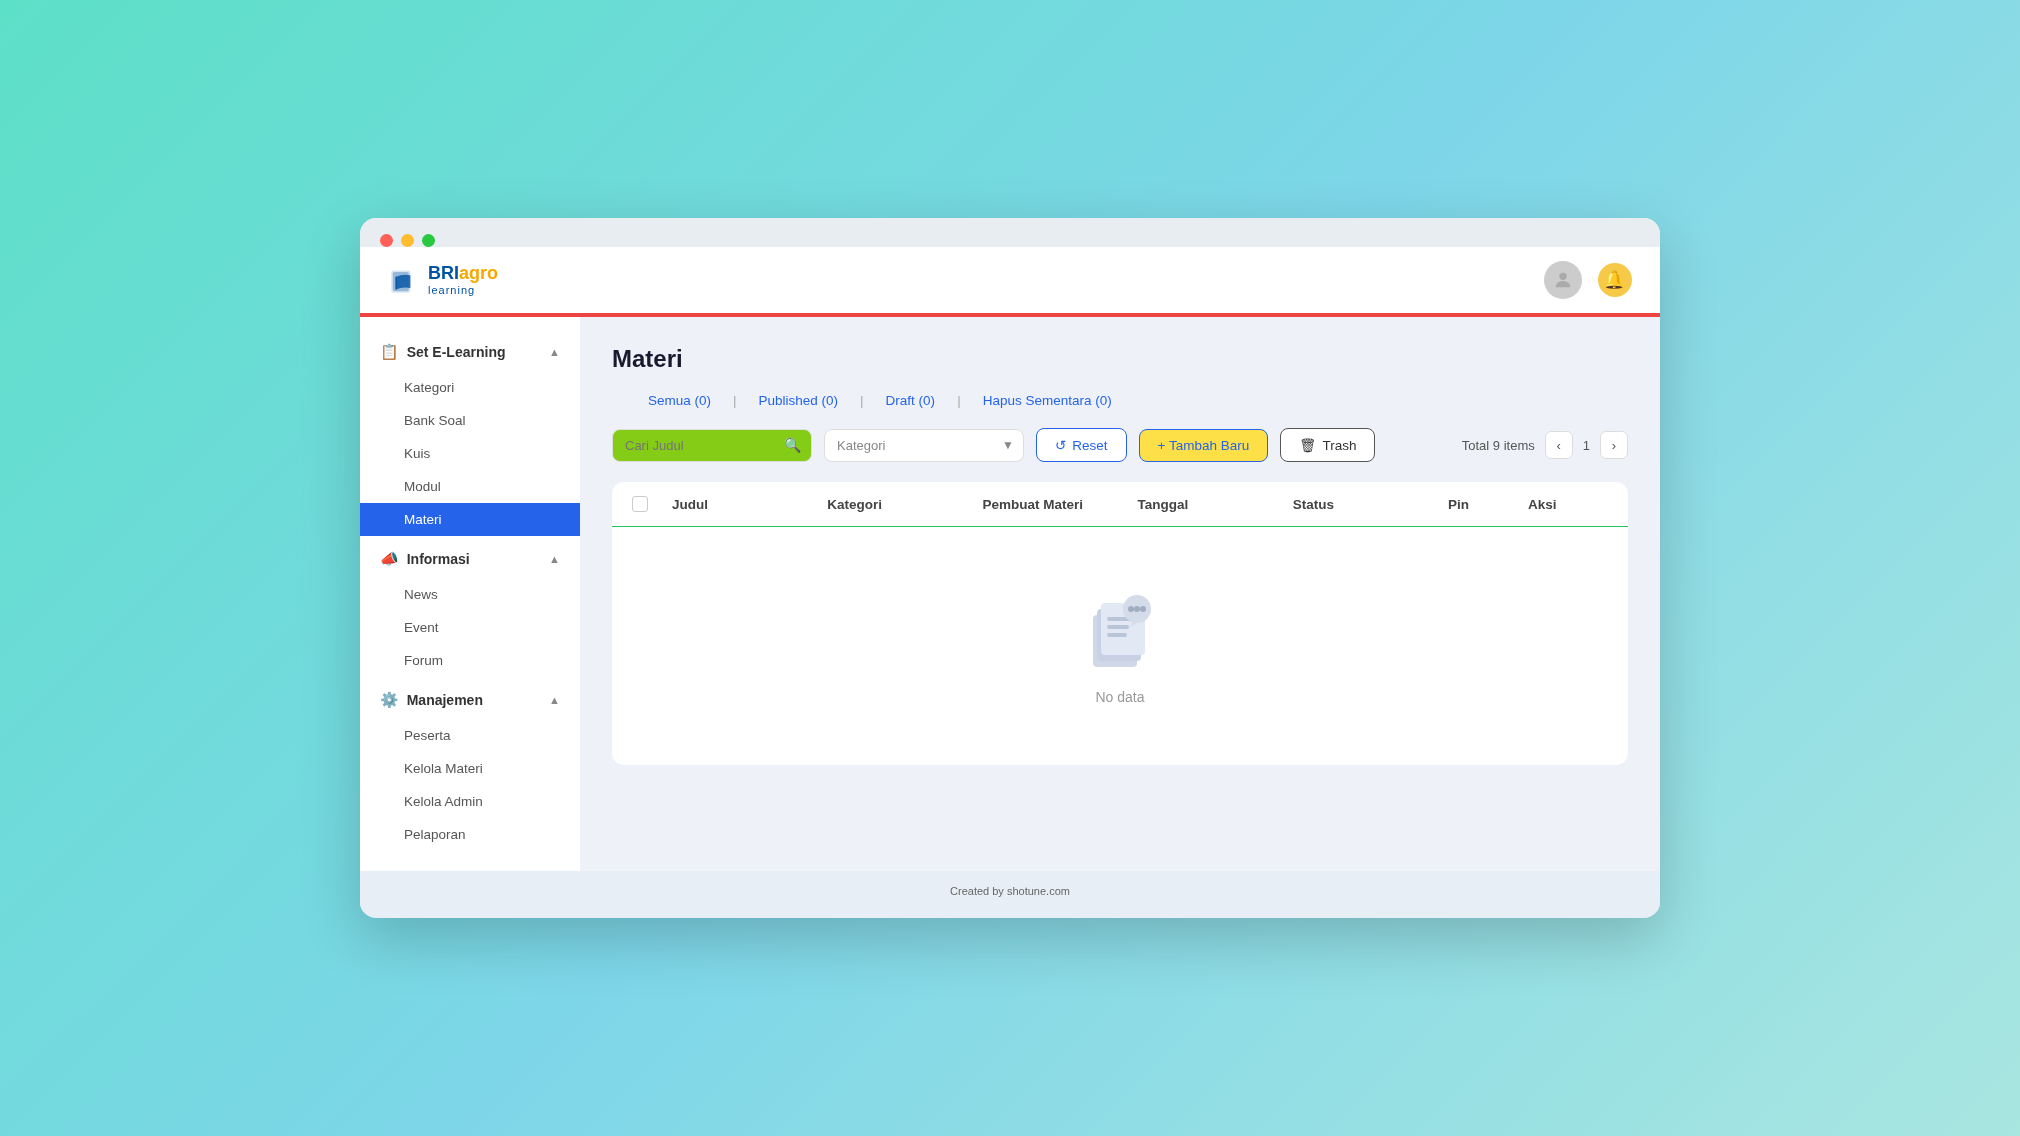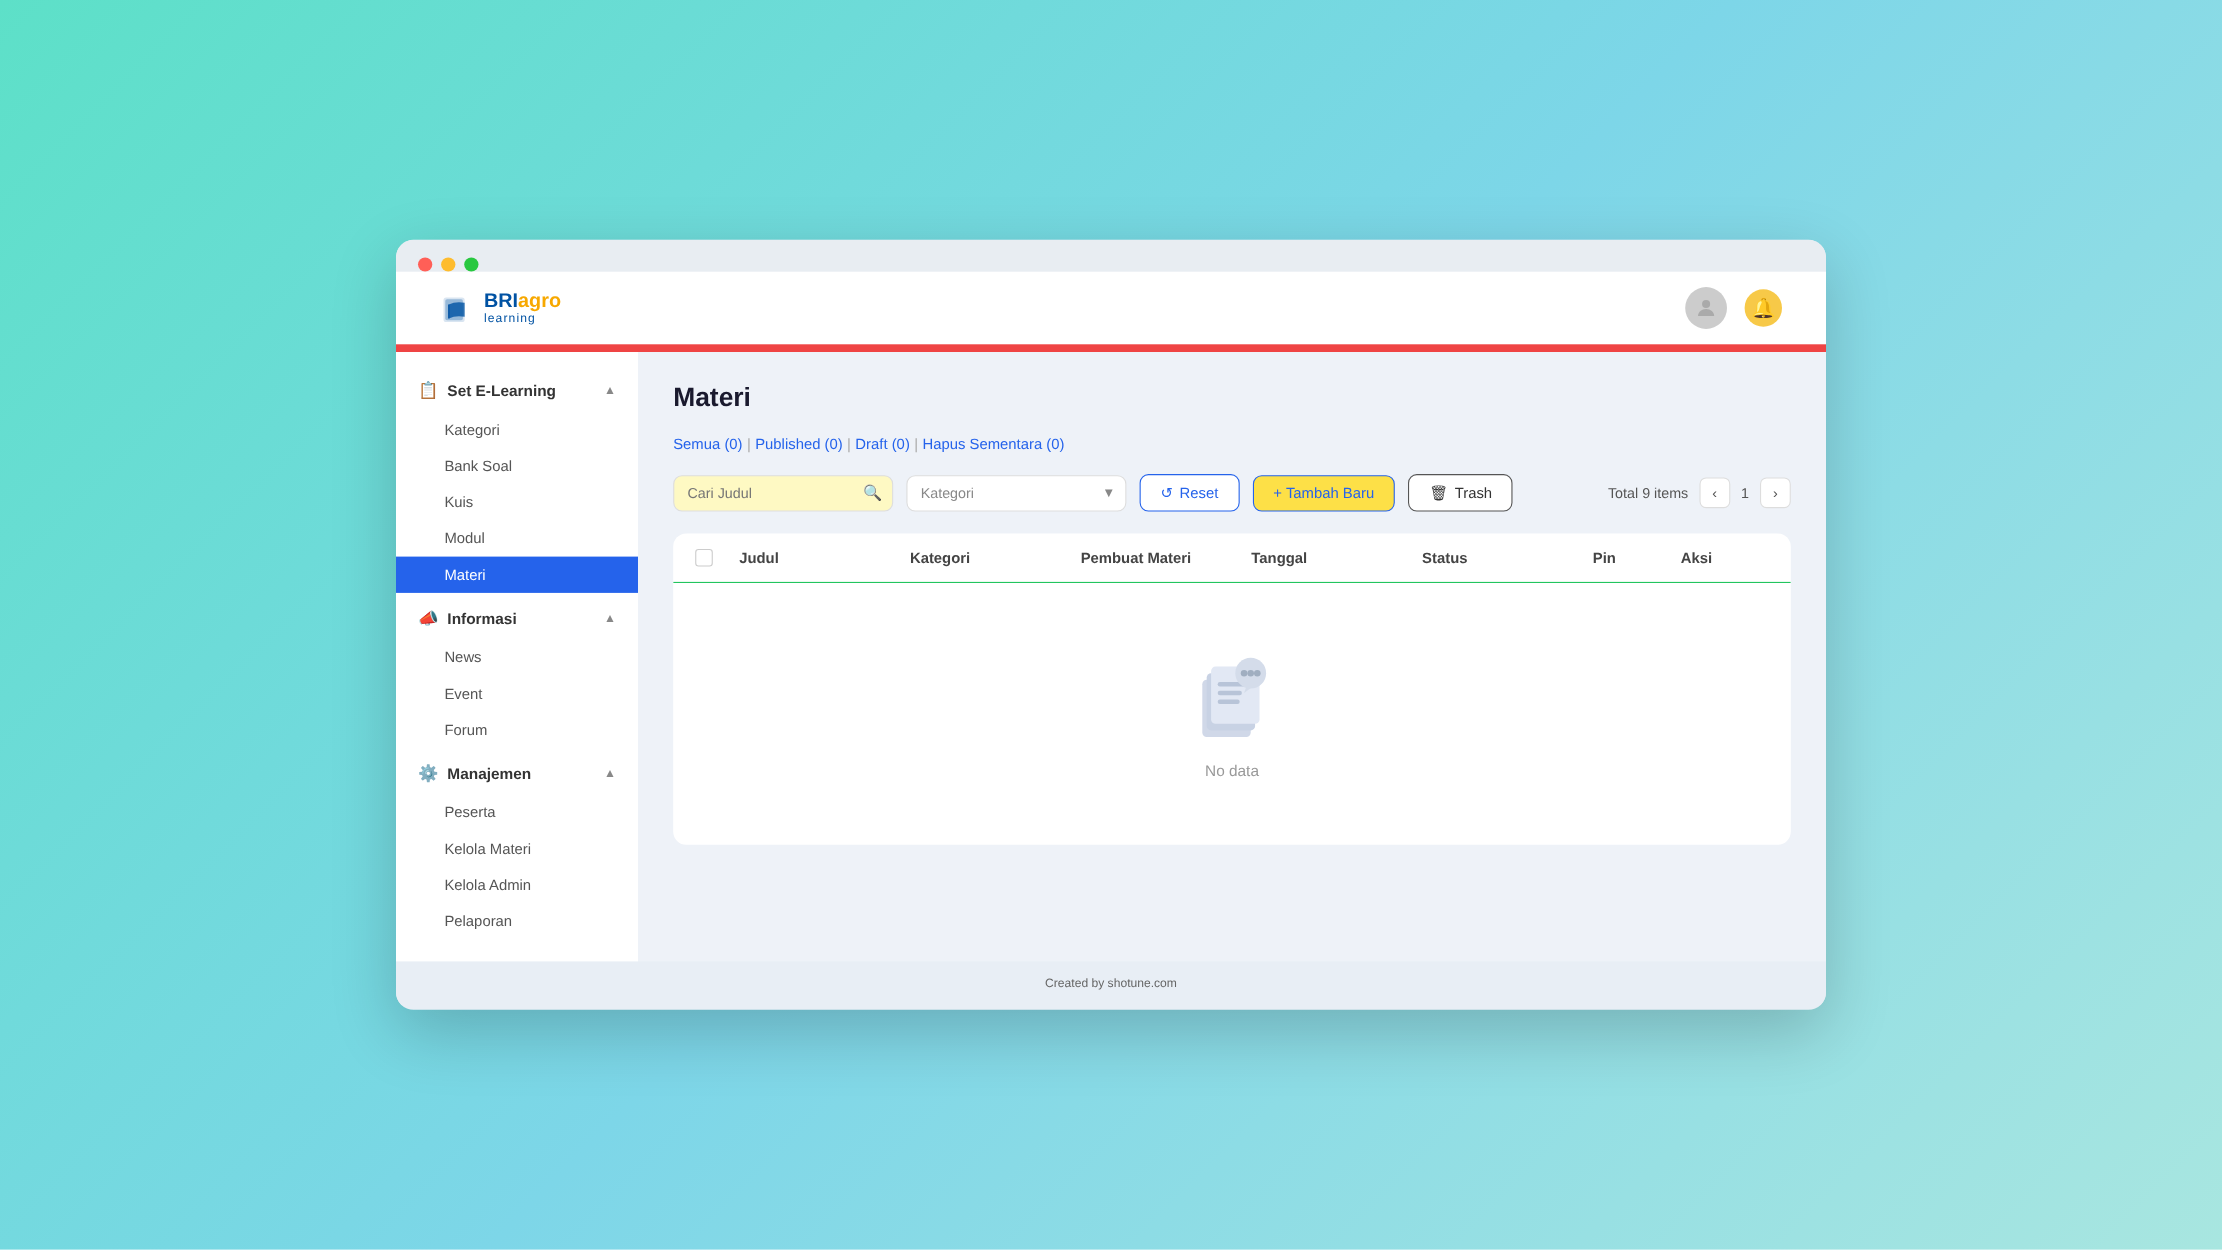--- a/index.html
+++ b/index.html
@@ -43,25 +43,25 @@
     .app-container {
       display: flex;
       flex-direction: column;
       height: calc(100% - 40px);
       background: #e8eef5;
     }
 
     
     .top-header {
       background: white;
-      padding: 14px 40px;
+      padding: 14px 28px;
       display: flex;
       align-items: center;
       justify-content: space-between;
-      border-bottom: 7px solid #ef4444;
+      border-bottom: 4px solid #ef4444;
       gap: 43px;
     }
 
     .logo-area {
       display: flex;
       align-items: center;
       gap: 4px;
     }
 
     .logo-bri { color: #0052a3; }
@@ -185,23 +185,24 @@
       font-size: 24px;
       font-weight: 700;
       color: #1a1a2e;
       margin-bottom: 20px;
     }
 
     
     .filter-tabs {
       display: flex;
       align-items: flex-start;
-      gap: 4px;
+      gap: 22px;
       margin-bottom: 20px;
       font-size: 13.5px;
+      margin-left: 36px;
     }
 
     .filter-tab {
       color: #2563eb;
       cursor: pointer;
       text-decoration: none;
     }
 
     .filter-sep {
       color: #aaa;
@@ -219,21 +220,21 @@
       position: relative;
       width: 200px;
     }
 
     .search-input {
       width: 100%;
       padding: 8px 36px 8px 12px;
       border: 1px solid #ddd;
       border-radius: 8px;
       font-size: 13px;
-      background: #fef9c3;
+      background: #84cc16;
       outline: none;
       color: #555;
     }
 
     .search-icon-btn {
       position: absolute;
       right: 10px;
       top: 50%;
       transform: translateY(-50%);
       color: #888;

